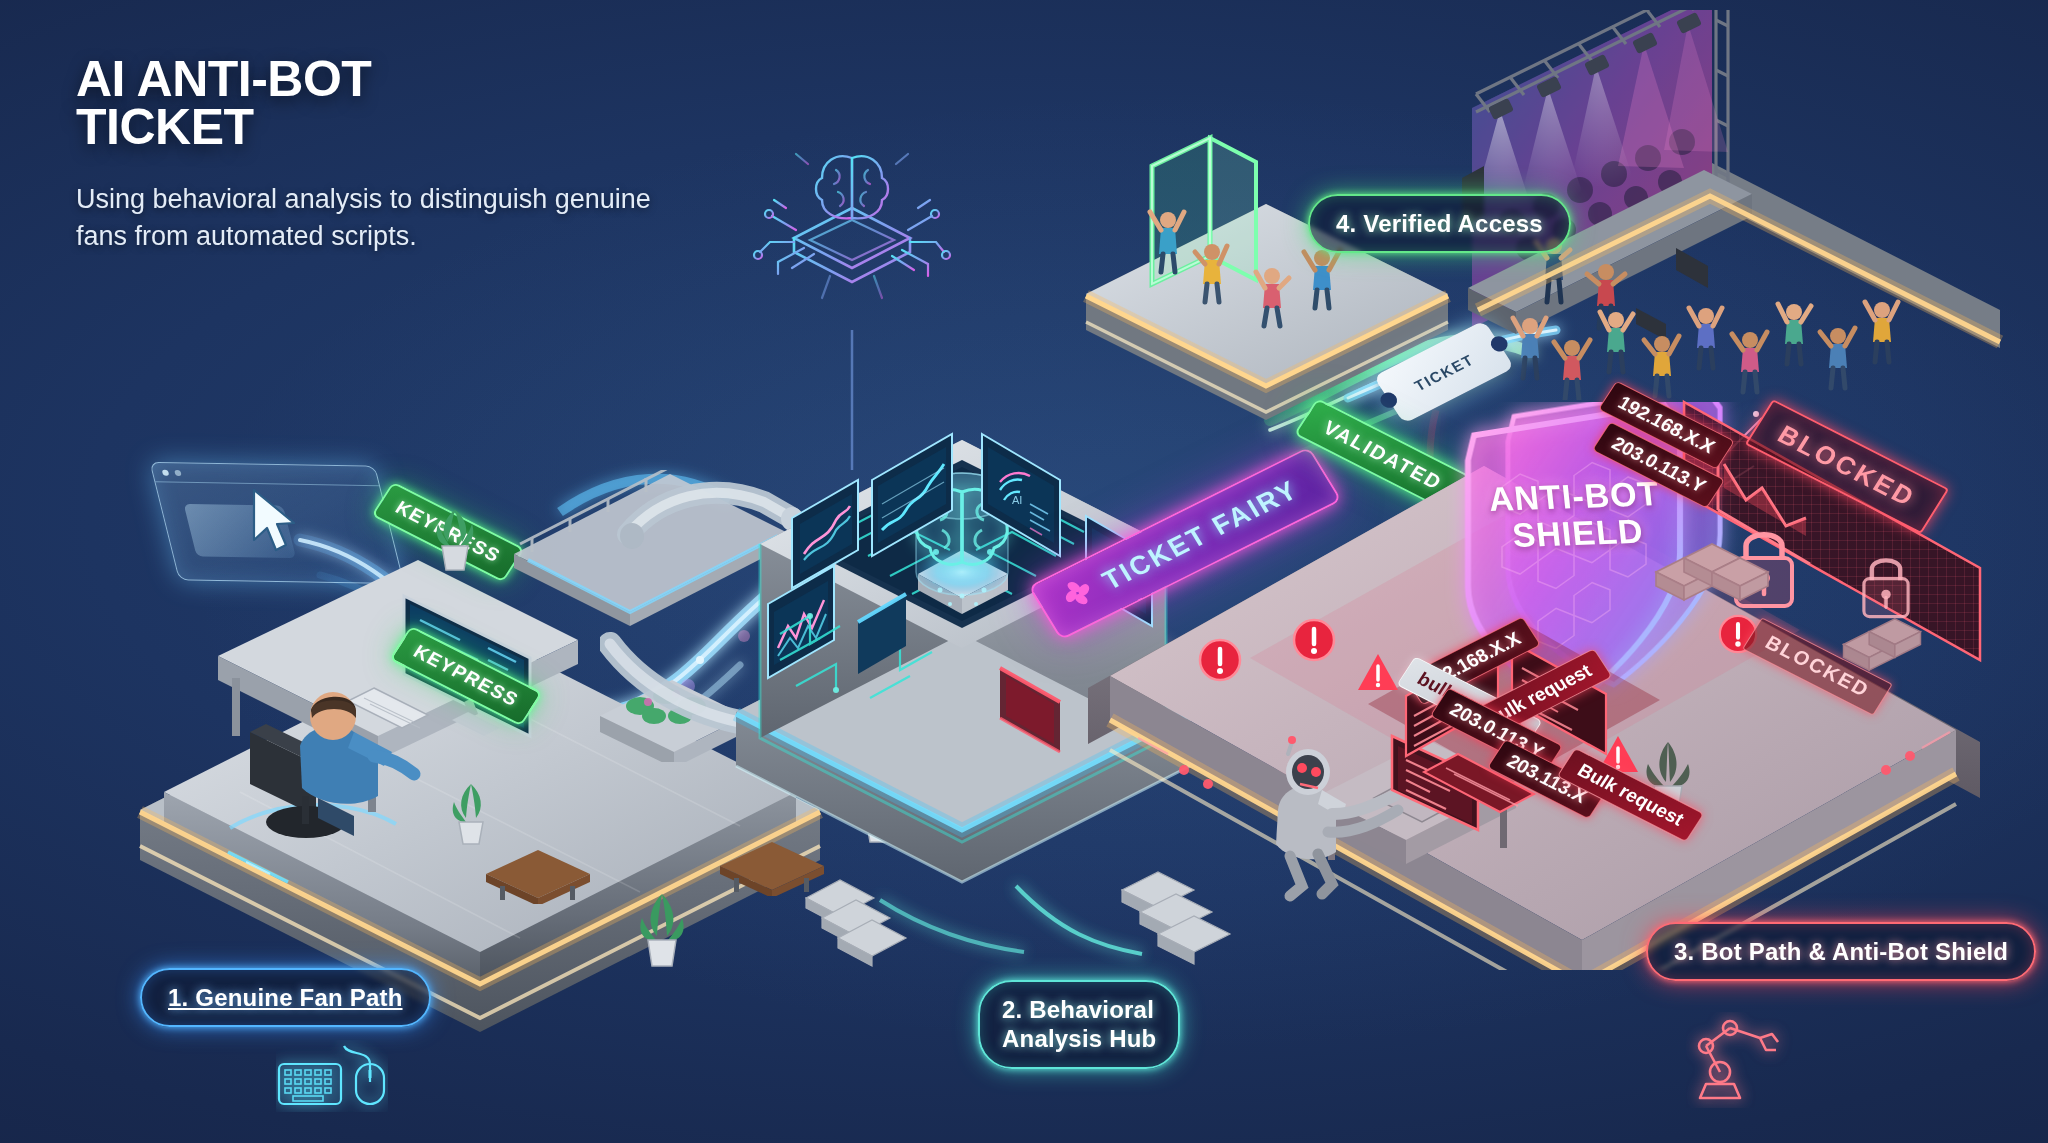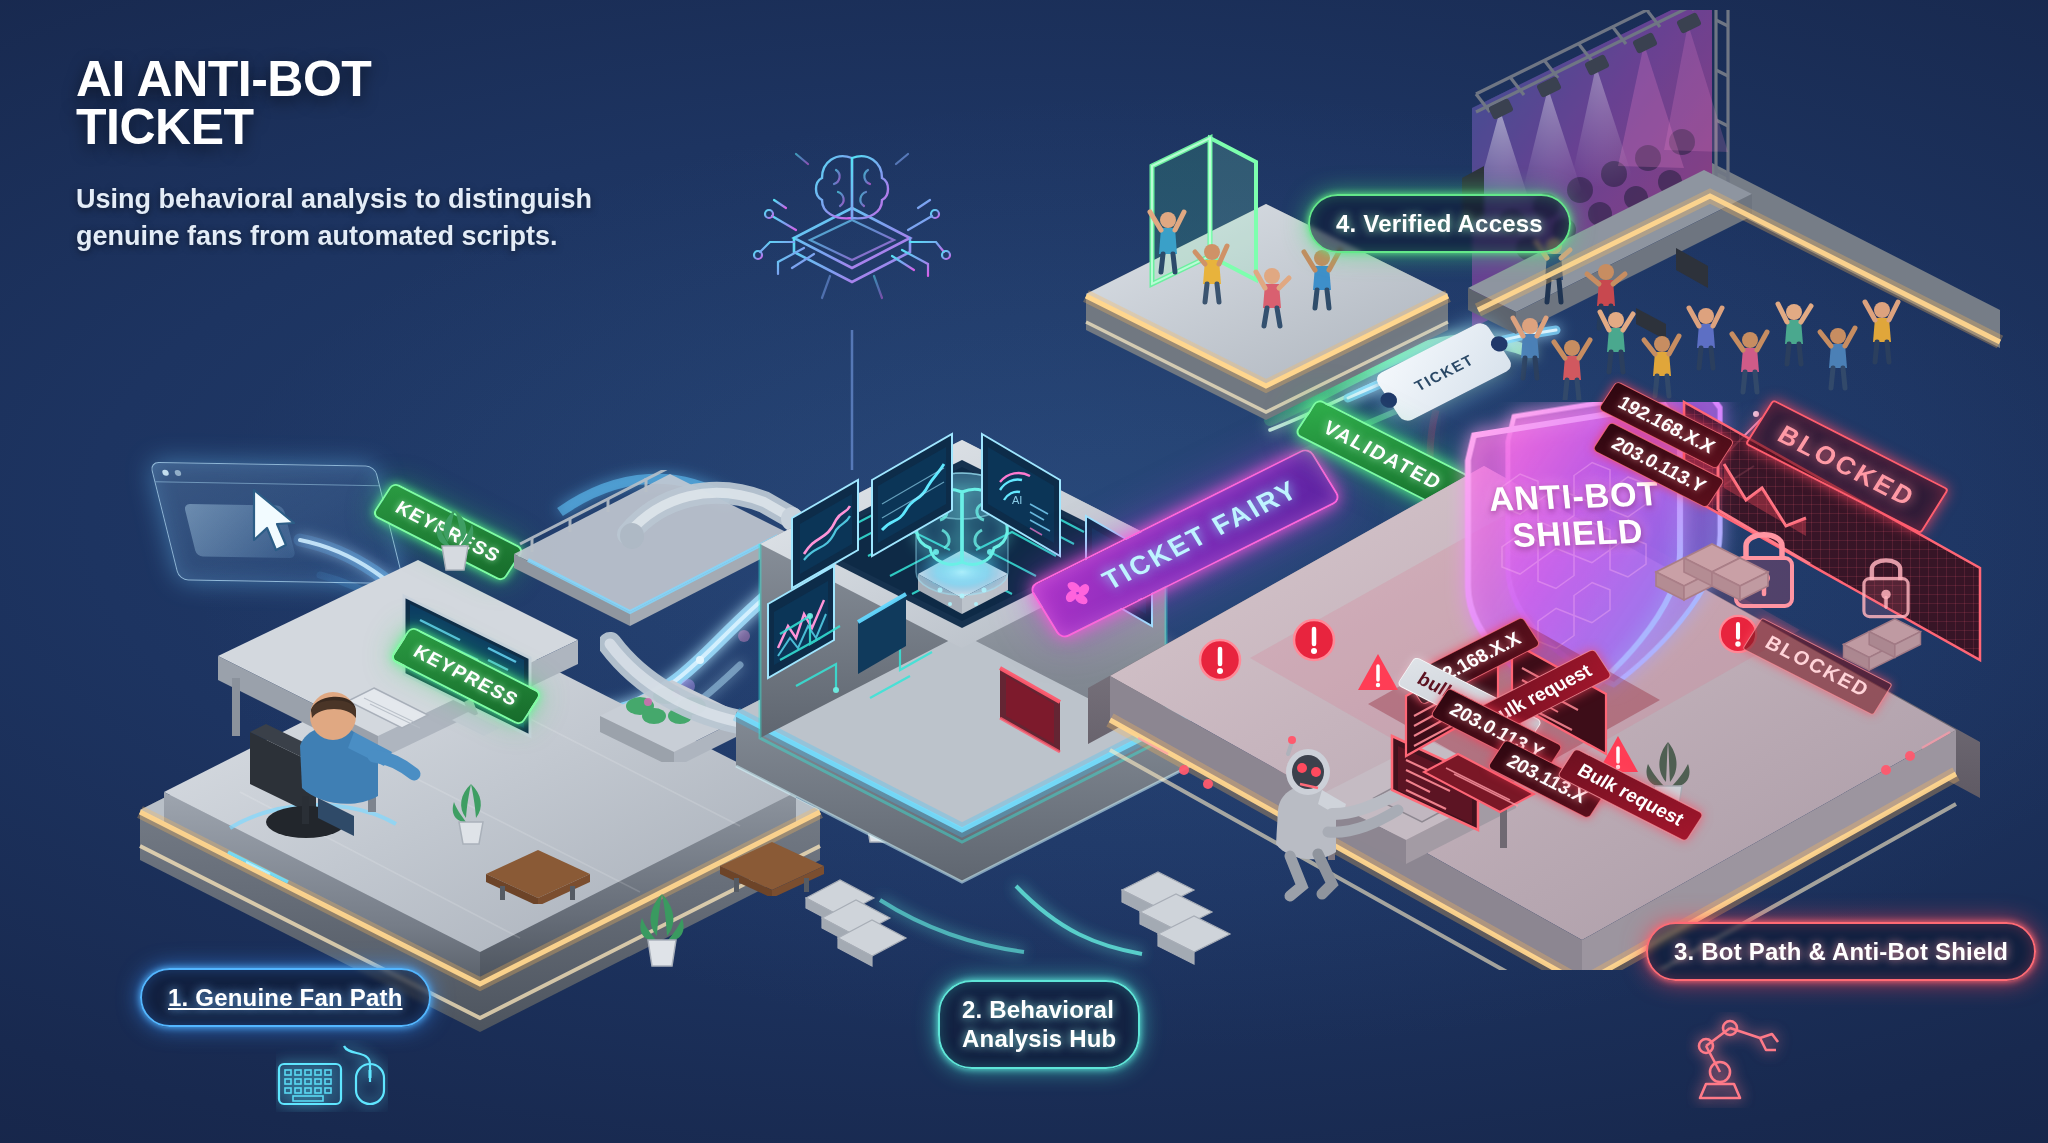--- a/index.html
+++ b/index.html
@@ -17,39 +17,39 @@
 
   
   #title-block { left:76px; top:56px; width:700px; }
   #main-title {
     font-size:50px; font-weight:bold; line-height:0.95; letter-spacing:-0.5px;
     text-shadow:0 5px 16px rgba(0,0,0,.55);
   }
   #main-title .l2 { display:block; }
   #subtitle {
     margin-top:30px; font-size:27px; line-height:1.38; color:#e3ecf7;
-    font-weight:700; max-width:600px; text-shadow:0 2px 7px rgba(0,0,0,.5);
+    font-weight:400; max-width:600px; text-shadow:0 2px 7px rgba(0,0,0,.5);
   }
 
   
   .pill {
     display:inline-flex; align-items:center; justify-content:center;
     padding:13px 26px; border-radius:34px;
     font-size:24px; font-weight:bold; color:#fff; letter-spacing:.2px;
     white-space:pre-line; text-align:center; line-height:1.22;
     background:rgba(14,26,52,.62);
     backdrop-filter:blur(2px);
   }
   .pill.blue   { border:2.5px solid #53b6ff; box-shadow:0 0 7px #53b6ff,0 0 22px rgba(60,150,255,.75),inset 0 0 13px rgba(60,150,255,.3); text-shadow:0 0 10px rgba(120,190,255,.9);text-decoration:underline; }
   .pill.teal   { border:2.5px solid #5fe6d8; box-shadow:0 0 7px #5fe6d8,0 0 22px rgba(70,225,210,.7),inset 0 0 13px rgba(70,225,210,.28); text-shadow:0 0 10px rgba(150,250,240,.85); }
   .pill.red    { border:2.5px solid #ff6a74; box-shadow:0 0 7px #ff6a74,0 0 24px rgba(255,70,90,.75),inset 0 0 13px rgba(255,80,95,.3); text-shadow:0 0 10px rgba(255,160,170,.9); }
   .pill.green  { border:2.5px solid #64e88a; box-shadow:0 0 7px #64e88a,0 0 24px rgba(70,230,120,.7),inset 0 0 13px rgba(70,230,120,.28); text-shadow:0 0 10px rgba(160,255,190,.85);margin-top:44px; }
 
   #label-1 { left:140px; top:968px; }
-  #label-2 { left:938px; top:980px; text-align:left; }
+  #label-2 { left:978px; top:980px; text-align:left; }
   #label-2 .pill { text-align:left; padding:13px 22px; }
   #label-3 { left:1646px; top:922px; }
   #label-4 { left:1308px; top:150px; }
 
   
   .icon-neon { position:absolute; }
   #icon-keyboard-mouse { left:276px; top:1040px; }
   #icon-robot-arm { left:1686px; top:1012px; }
   #icon-ai-chip { left:752px; top:112px; }
 

